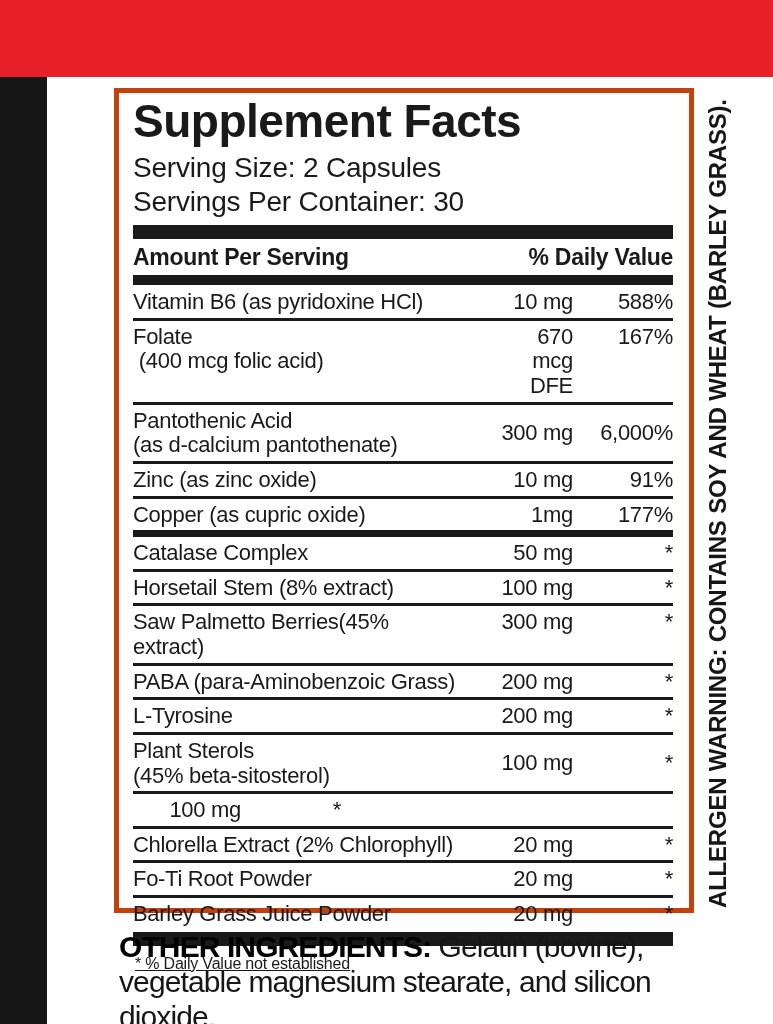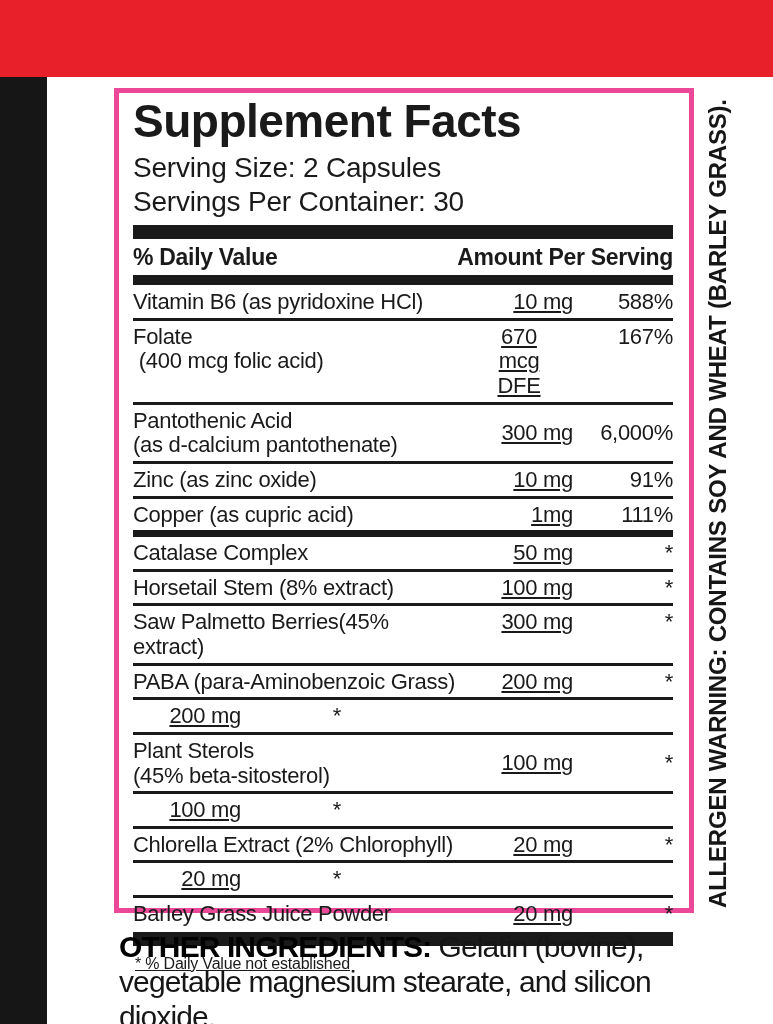--- a/index.html
+++ b/index.html
@@ -9,21 +9,21 @@
     background:#ffffff;
     font-family:"Liberation Sans", sans-serif;
     color:#1a1a1a;
     overflow:hidden;
   }
   .red-bar { position:absolute; left:0; top:0; width:773px; height:77px; background:#e8202a; }
   .left-bar { position:absolute; left:0; top:77px; width:47px; height:947px; background:#161616; }
 
   .panel {
     position:absolute; left:114px; top:88px; width:580px; height:825px;
-    border:5px solid #ec4899; background:#fff;
+    border:5px solid #c2410c; background:#fff;
     padding:4px 16px 6px 14px;
     display:flex; flex-direction:column;
   }
   .title {
     font-size:46px; font-weight:bold; letter-spacing:-0.5px;
     line-height:1.04; margin:1px 0 5px 0; white-space:nowrap;
   }
   .serving-line { font-size:28px; line-height:1.22; letter-spacing:-0.2px; }
   .bar-thick { height:14px; background:#1a1a1a; margin:6px 0 3px 0; flex:0 0 auto; }
   .bar-thick.bottom { margin:2px 0 4px 0; }
@@ -37,22 +37,22 @@
   .row {
     display:flex; align-items:flex-start;
     font-size:22px; line-height:1.12; letter-spacing:-0.3px;
     padding:4px 0 3px 0;
     border-bottom:3px solid #1a1a1a;
   }
   .row.align-bottom { align-items:center; }
   .row.sep-thick { border-bottom-width:7px; }
   .row.no-border { border-bottom:none; }
   .name { flex:1 1 auto; white-space:pre-wrap; min-width:0; }
-  .amt  { flex:0 0 auto; width:108px; text-align:right; white-space:pre-line;text-decoration:underline; }
-  .amt.stack { text-align:center; }
+  .amt  { flex:0 0 auto; width:108px; text-align:right; white-space:pre-line; }
+  .amt.stack { text-align:right; }
   .dv   { flex:0 0 auto; width:100px; text-align:right; }
 
   .footnote { font-size:16px; letter-spacing:-0.2px; padding:5px 0 0 2px;text-decoration:underline; }
 
   .allergen {
     position:absolute; left:704px; top:908px;
     width:822px; height:36px;
     transform:rotate(-90deg); transform-origin:0 0;
     font-size:24px; font-weight:bold; letter-spacing:-0.2px;
     white-space:nowrap; color:#161616;
@@ -69,22 +69,22 @@
 
 <div class="red-bar"></div>
 <div class="left-bar"></div>
 
 <div class="panel">
   <div class="title">Supplement Facts</div>
   <div class="serving-line">Serving Size: 2 Capsules</div>
   <div class="serving-line">Servings Per Container: 30</div>
   <div class="bar-thick"></div>
   <div class="col-header">
+    <span>Amount Per Serving</span>
     <span>% Daily Value</span>
-    <span>Amount Per Serving</span>
   </div>
   <div class="bar-med"></div>
 
   <div class="rows">
   <div class="row">
     <span class="name">Vitamin B6 (as pyridoxine HCl)</span>
     <span class="amt">10 mg</span>
     <span class="dv">588%</span>
   </div>
 
@@ -105,23 +105,23 @@
     <span class="dv">6,000%</span>
   </div>
 
   <div class="row">
     <span class="name">Zinc (as zinc oxide)</span>
     <span class="amt">10 mg</span>
     <span class="dv">91%</span>
   </div>
 
   <div class="row sep-thick">
-    <span class="name">Copper (as cupric acid)</span>
+    <span class="name">Copper (as cupric oxide)</span>
     <span class="amt">1mg</span>
-    <span class="dv">111%</span>
+    <span class="dv">177%</span>
   </div>
 
   <div class="row">
     <span class="name">Catalase Complex</span>
     <span class="amt">50 mg</span>
     <span class="dv">*</span>
   </div>
 
   <div class="row">
     <span class="name">Horsetail Stem (8% extract)</span>
@@ -135,20 +135,21 @@
     <span class="dv">*</span>
   </div>
 
   <div class="row">
     <span class="name">PABA (para-Aminobenzoic Grass)</span>
     <span class="amt">200 mg</span>
     <span class="dv">*</span>
   </div>
 
   <div class="row">
+    <span class="name">L-Tyrosine</span>
     <span class="amt">200 mg</span>
     <span class="dv">*</span>
   </div>
 
   <div class="row align-bottom">
     <span class="name">Plant Sterols
 (45% beta-sitosterol)</span>
     <span class="amt">100 mg</span>
     <span class="dv">*</span>
   </div>
@@ -158,20 +159,21 @@
     <span class="dv">*</span>
   </div>
 
   <div class="row">
     <span class="name">Chlorella Extract (2% Chlorophyll)</span>
     <span class="amt">20 mg</span>
     <span class="dv">*</span>
   </div>
 
   <div class="row">
+    <span class="name">Fo-Ti Root Powder</span>
     <span class="amt">20 mg</span>
     <span class="dv">*</span>
   </div>
 
   <div class="row no-border">
     <span class="name">Barley Grass Juice Powder</span>
     <span class="amt">20 mg</span>
     <span class="dv">*</span>
   </div>
 </div>

